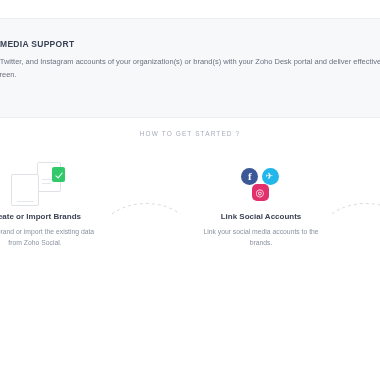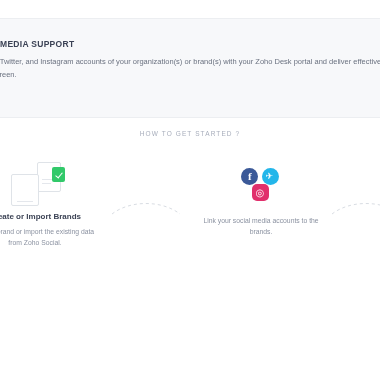--- a/index.html
+++ b/index.html
@@ -258,20 +258,21 @@
             <span class="glyph">f</span>
           </div>
           <div class="social-ic ic-tw">
             <span class="glyph">✈</span>
           </div>
           <div class="social-ic ic-ig">
             <span class="glyph">◎</span>
           </div>
         </div>
       </div>
+      <div class="card-title">Link Social Accounts</div>
       <div class="card-desc">Link your social media accounts to the brands.</div>
     </div>
 
   </div>
 
   <svg class="connector c1" viewBox="0 0 72 18">
     <path d="M2 14 C 20 0, 52 0, 70 14" fill="none" stroke="#d9dde3" stroke-width="1" stroke-dasharray="3 3"></path>
   </svg>
   <svg class="connector c2" viewBox="0 0 72 18">
     <path d="M2 14 C 20 0, 52 0, 70 14" fill="none" stroke="#d9dde3" stroke-width="1" stroke-dasharray="3 3"></path>

